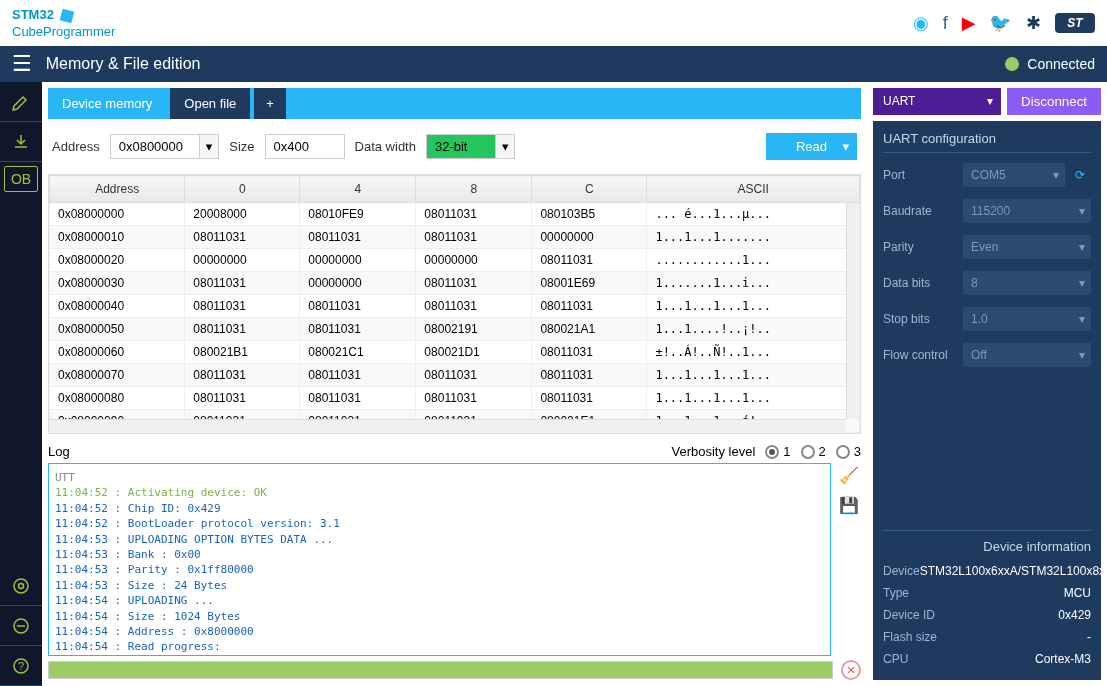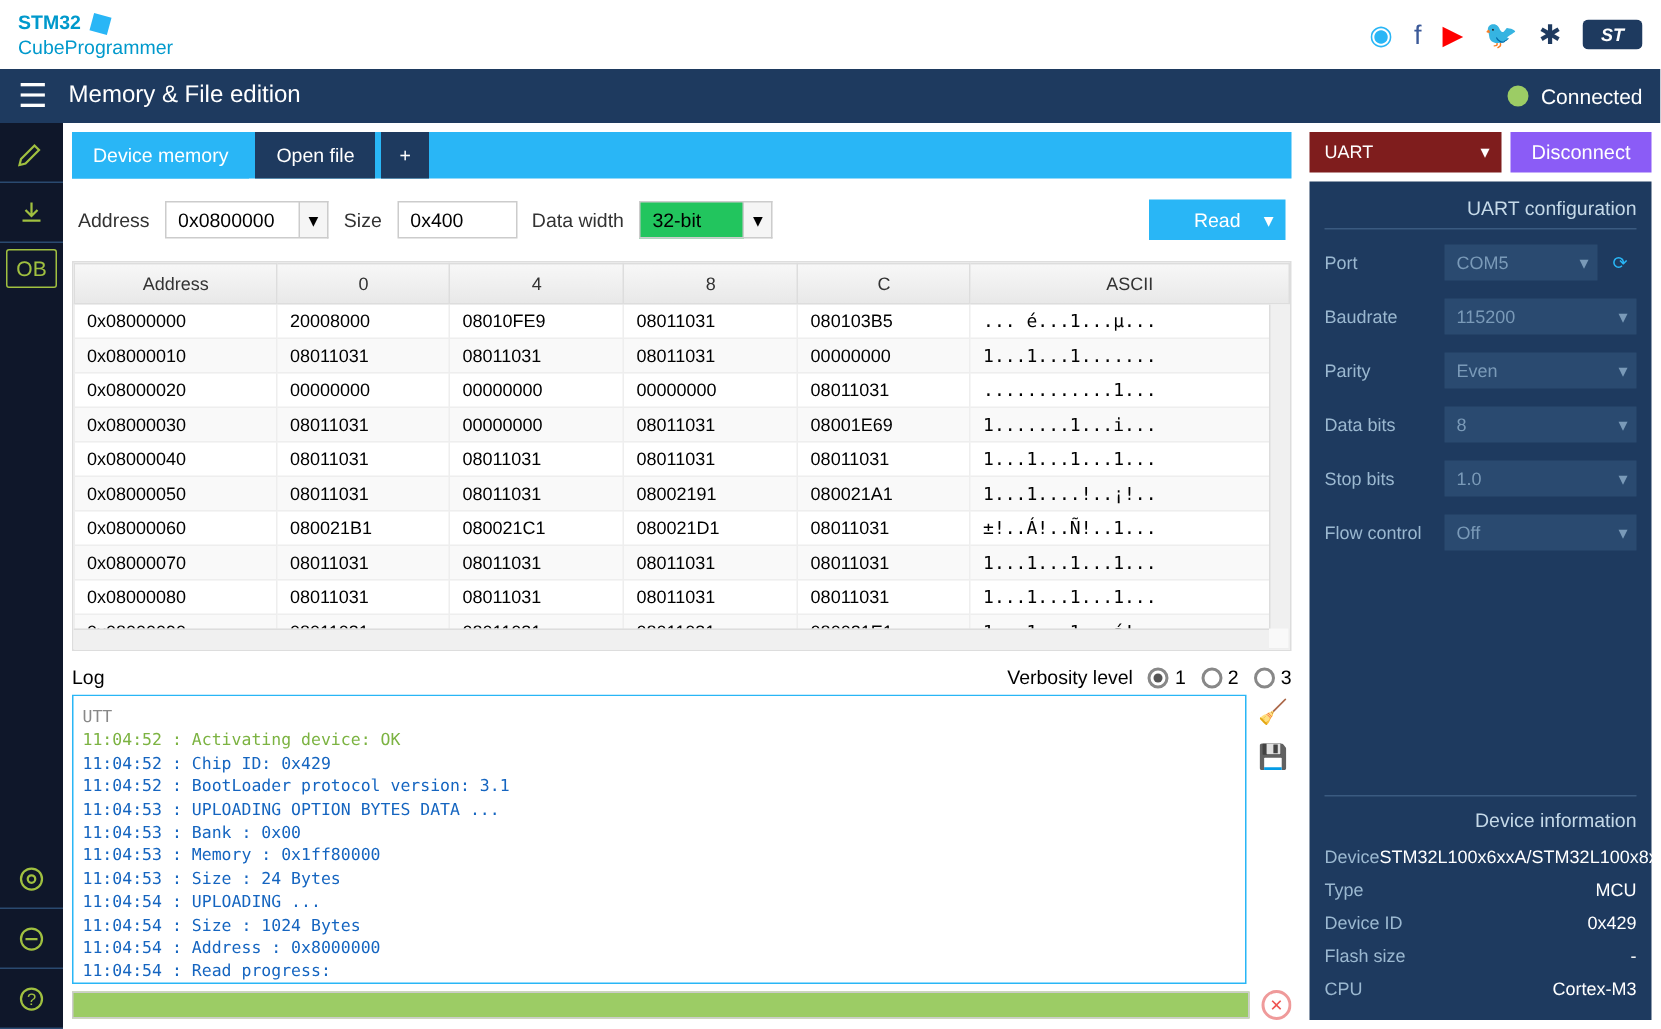--- a/index.html
+++ b/index.html
@@ -66,26 +66,26 @@
 .lgr { color: #7cb342; }
 .log-actions { display: flex; flex-direction: column; gap: 6px; }
 .log-act { width: 24px; height: 24px; display: flex; align-items: center; justify-content: center; color: #29b6f6; cursor: pointer; font-size: 16px; }
 
 .progress-row { display: flex; align-items: center; gap: 8px; margin-top: 4px; }
 .progress { flex: 1; height: 18px; background: #9ccc65; border: 1px solid #ccc; }
 .cancel-prog { width: 20px; height: 20px; border: 2px solid #ef9a9a; border-radius: 50%; display: flex; align-items: center; justify-content: center; color: #ef5350; cursor: pointer; font-size: 11px; }
 
 .rightpanel { width: 240px; display: flex; flex-direction: column; gap: 6px; padding: 6px; }
 .rp-top { display: flex; gap: 6px; }
-.rp-select { flex: 1; background: #7f1d1d; color: #fff; padding: 6px 10px; position: relative; cursor: pointer; }
+.rp-select { flex: 1; background: #4c1d95; color: #fff; padding: 6px 10px; position: relative; cursor: pointer; }
 .rp-select::after { content: "▾"; position: absolute; right: 8px; }
 .disconn { background: #8b5cf6; color: #fff; padding: 6px 14px; border: none; cursor: pointer; }
 
 .config-box { background: #1e3a5f; color: #c5d9e8; padding: 10px; flex: 1; display: flex; flex-direction: column; }
-.config-title { text-align: right; font-size: 13px; padding-bottom: 6px; border-bottom: 1px solid #3a5a80; margin-bottom: 10px; }
+.config-title { text-align: left; font-size: 13px; padding-bottom: 6px; border-bottom: 1px solid #3a5a80; margin-bottom: 10px; }
 .cfg-row { display: flex; align-items: center; margin-bottom: 12px; font-size: 12px; }
 .cfg-row label { width: 80px; color: #9bb8d0; }
 .cfg-sel { flex: 1; background: #2a4a70; color: #7a9ab8; padding: 5px 8px; position: relative; font-size: 12px; }
 .cfg-sel::after { content: "▾"; position: absolute; right: 6px; color: #7a9ab8; }
 .cfg-refresh { width: 22px; margin-left: 4px; text-align: center; color: #29b6f6; cursor: pointer; }
 
 .devinfo-title { text-align: right; font-size: 13px; padding: 8px 0 6px; border-top: 1px solid #3a5a80; margin-top: auto; }
 .di-row { display: flex; justify-content: space-between; padding: 4px 0; font-size: 12px; }
 .di-row .k { color: #9bb8d0; }
 .di-row .v { color: #fff; text-align: right; }
@@ -315,21 +315,21 @@
         </div>
       </div>
       <div class="log-body">
         <div class="log-box" id="log-box">
             <div class="log-line lg">UTT</div>
             <div class="log-line lgr">11:04:52 : Activating device: OK</div>
             <div class="log-line lb">11:04:52 : Chip ID: 0x429</div>
             <div class="log-line lb">11:04:52 : BootLoader protocol version: 3.1</div>
             <div class="log-line lb">11:04:53 : UPLOADING OPTION BYTES DATA ...</div>
             <div class="log-line lb">11:04:53 : Bank : 0x00</div>
-            <div class="log-line lb">11:04:53 : Memory : 0x1ff80000</div>
+            <div class="log-line lb">11:04:53 : Parity : 0x1ff80000</div>
             <div class="log-line lb">11:04:53 : Size : 24 Bytes</div>
             <div class="log-line lb">11:04:54 : UPLOADING ...</div>
             <div class="log-line lb">11:04:54 : Size : 1024 Bytes</div>
             <div class="log-line lb">11:04:54 : Address : 0x8000000</div>
             <div class="log-line lb">11:04:54 : Read progress:</div>
             <div class="log-line lgr">11:04:55 : Data read successfully</div>
           </div>
         <div class="log-actions">
           <span class="log-act">🧹</span>
           <span class="log-act">💾</span>

